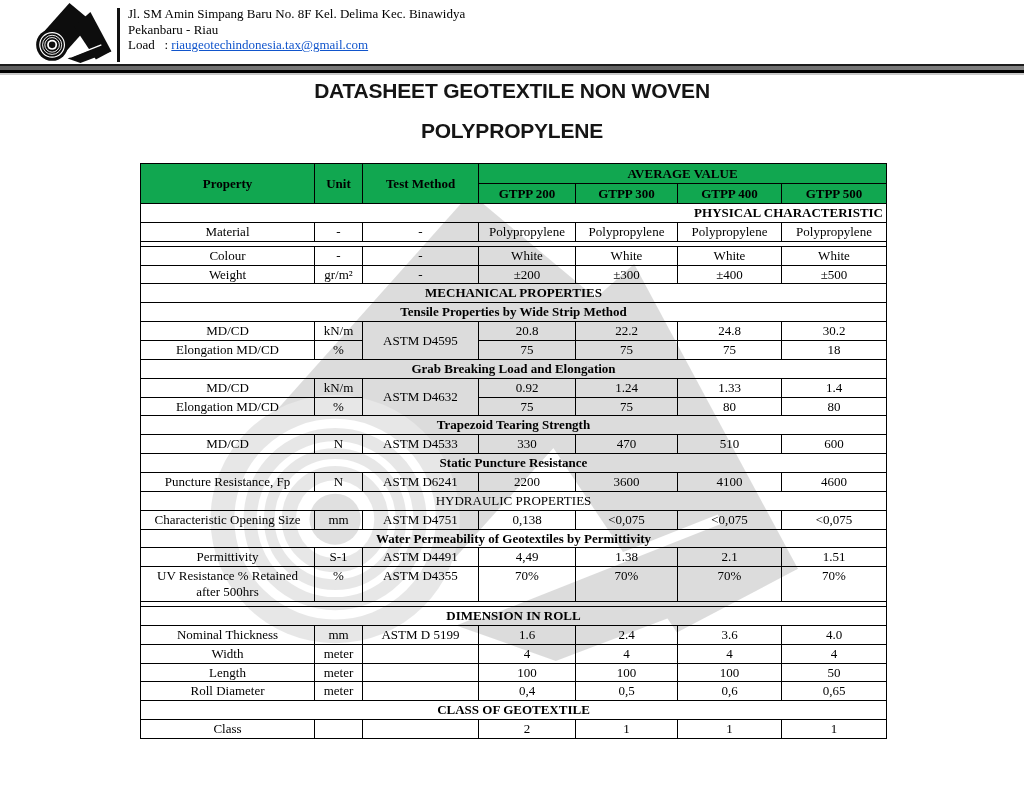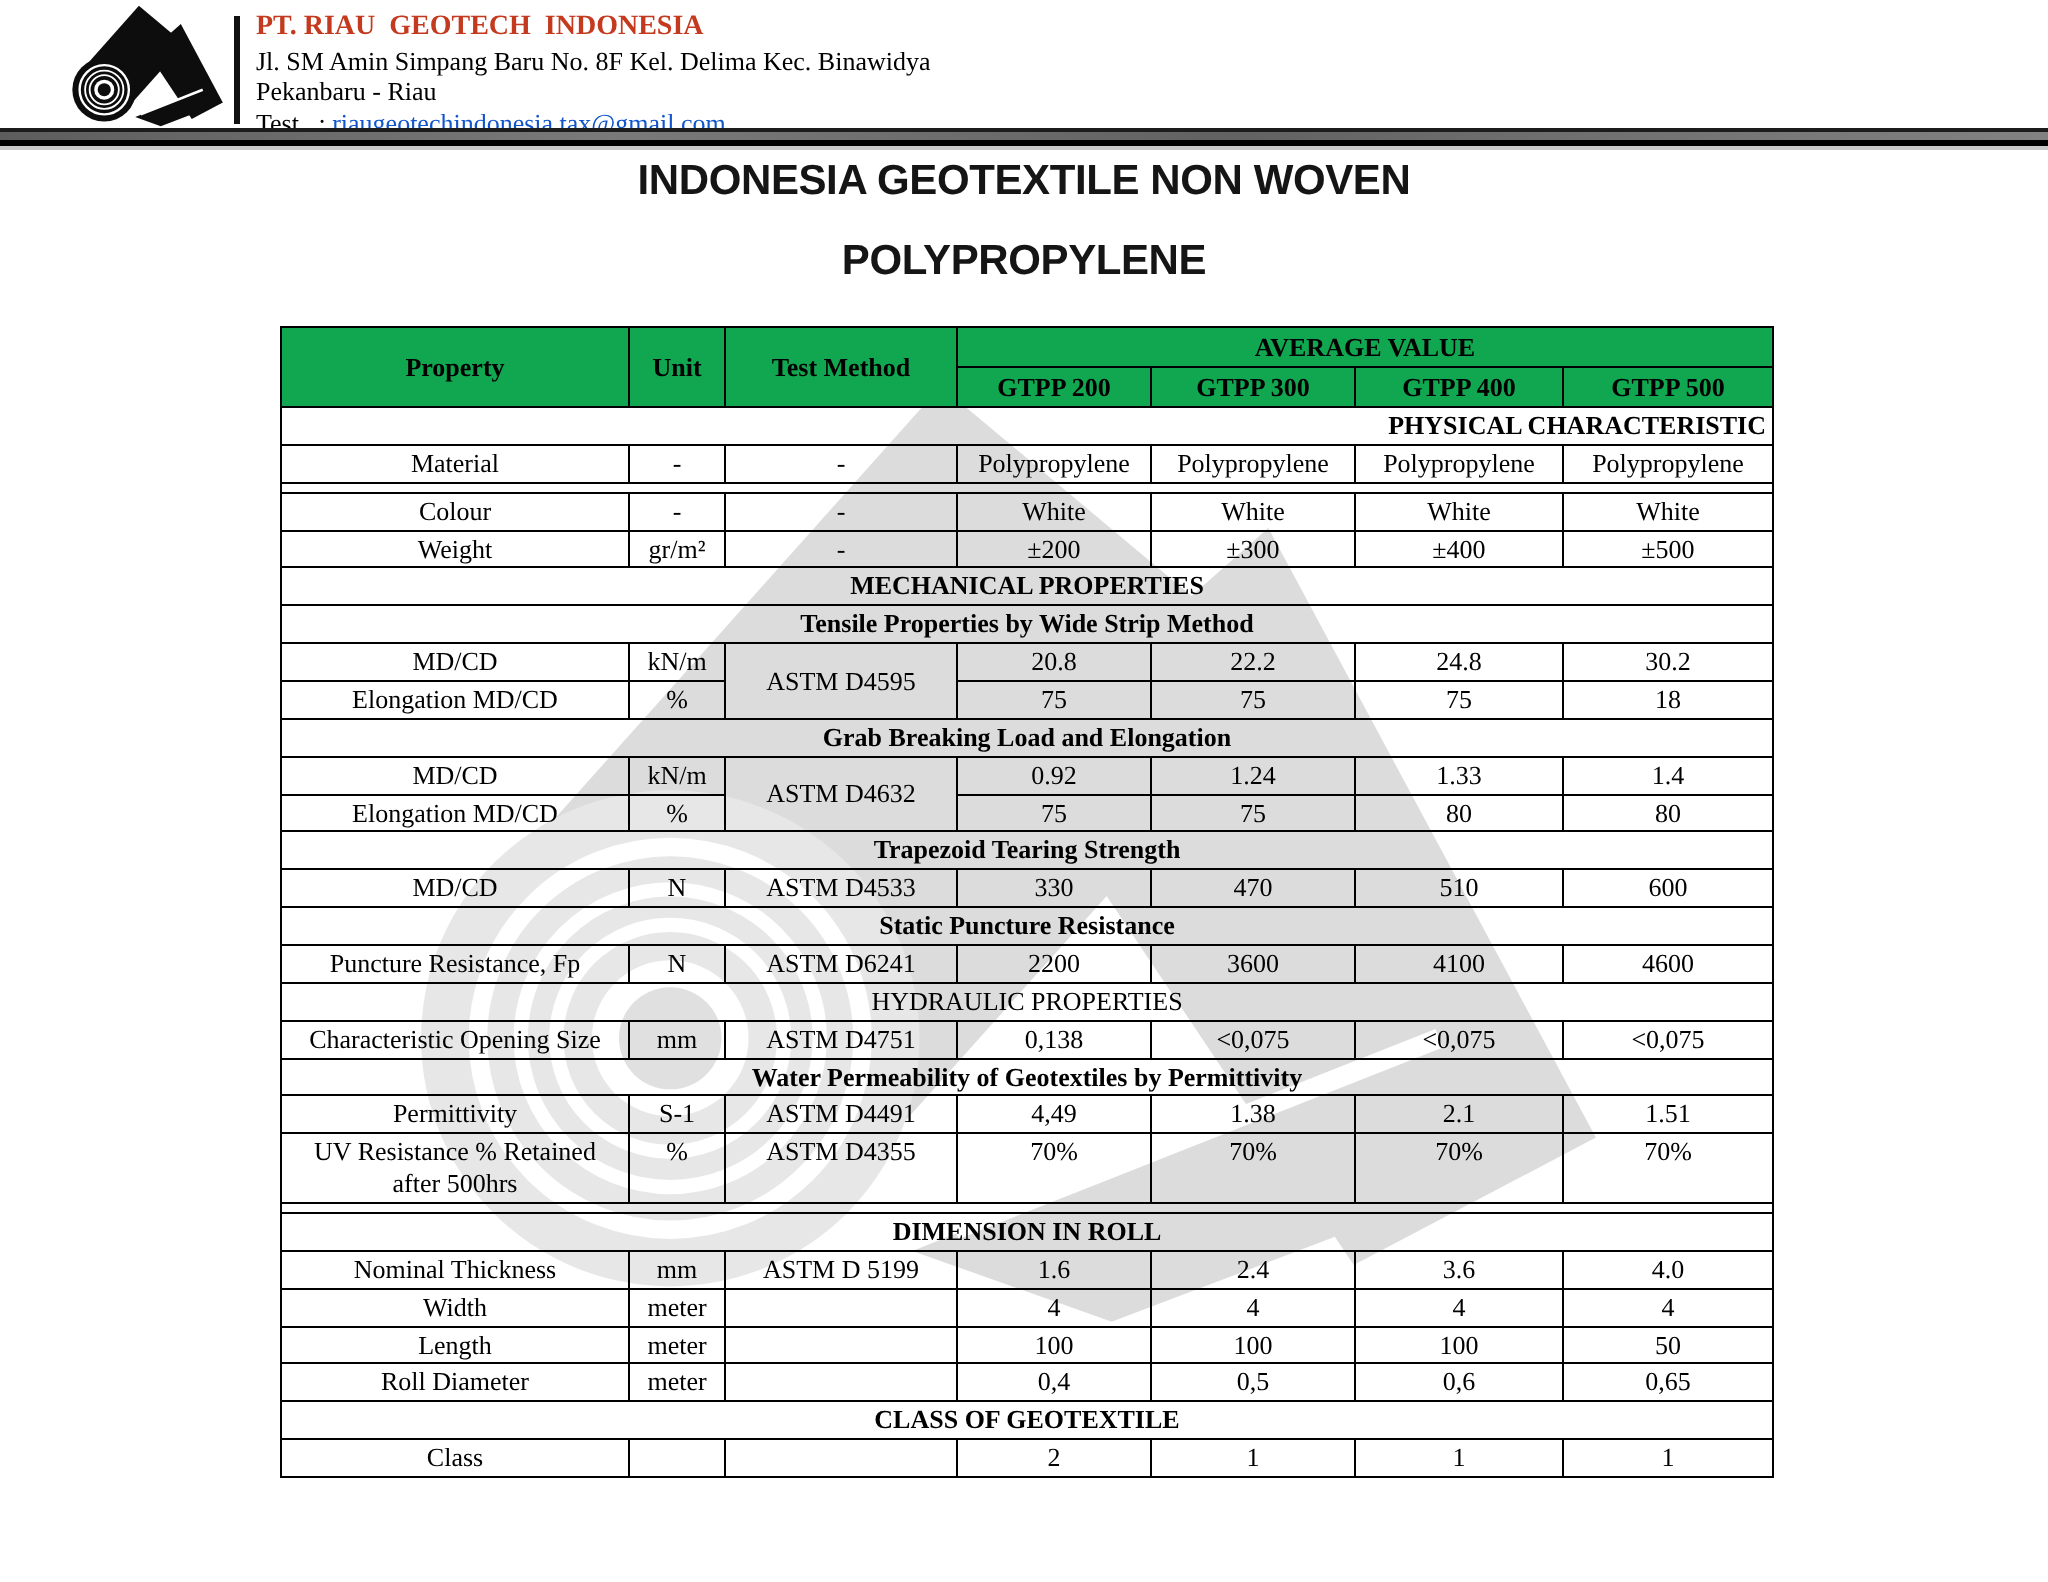--- a/index.html
+++ b/index.html
@@ -59,35 +59,34 @@
     <line x1="46" y1="60.5" x2="80" y2="47" stroke="#fff" stroke-width="1.4"></line>
     <circle cx="26" cy="47" r="17.5" fill="#0d0d0d"></circle>
     <circle cx="26" cy="47" r="13.5" fill="none" stroke="#fff" stroke-width="1.3"></circle>
     <circle cx="26" cy="47" r="10.5" fill="none" stroke="#fff" stroke-width="1"></circle>
     <circle cx="26" cy="47" r="8" fill="none" stroke="#fff" stroke-width="1"></circle>
     <circle cx="26" cy="47" r="5.5" fill="#fff"></circle>
     <circle cx="26" cy="47" r="3.6" fill="#0d0d0d"></circle>
   </svg>
   <div class="vdivider"></div>
   <div class="coblock">
-    <div class="coname" style="color:#c43a1e;">PT. RIAU  GEOTECH  INDONESIA</div>
     <div class="addr">Jl. SM Amin Simpang Baru No. 8F Kel. Delima Kec. Binawidya</div>
     <div class="addr">Pekanbaru - Riau</div>
-    <div class="emailrow"><span>Test   : </span><a href="#" style="color:#1155cc;">riaugeotechindonesia.tax@gmail.com</a></div>
+    <div class="emailrow"><span>Load   : </span><a href="#" style="color:#1155cc;">riaugeotechindonesia.tax@gmail.com</a></div>
   </div>
 </div>
 
 <div class="hrule">
   <div class="l1"></div>
     <div class="l2"></div>
     <div class="l3"></div>
     <div class="l4"></div>
 </div>
 
-<div class="doc-title t1">INDONESIA GEOTEXTILE NON WOVEN</div>
+<div class="doc-title t1">DATASHEET GEOTEXTILE NON WOVEN</div>
 <div class="doc-title t2">POLYPROPYLENE</div>
 
 <svg class="watermark" viewBox="0 0 100 68" preserveAspectRatio="none">
   <path d="M13 37 L45 1 L70 22 L37 59 Z" fill="#8f8f8f"></path>
   <path d="M50 27 L68 11 L91 54 L74 63 Z" fill="#8f8f8f"></path>
   <path d="M43 62 L78 48 L91 54 L57 67 Z" fill="#8f8f8f"></path>
   <line x1="46" y1="60.5" x2="80" y2="47" stroke="#fff" stroke-width="1.4"></line>
   <circle cx="26" cy="47" r="17.5" fill="#b3b3b3"></circle>
   <circle cx="26" cy="47" r="13.5" fill="none" stroke="#fff" stroke-width="1.3"></circle>
   <circle cx="26" cy="47" r="10.5" fill="none" stroke="#fff" stroke-width="1"></circle>

